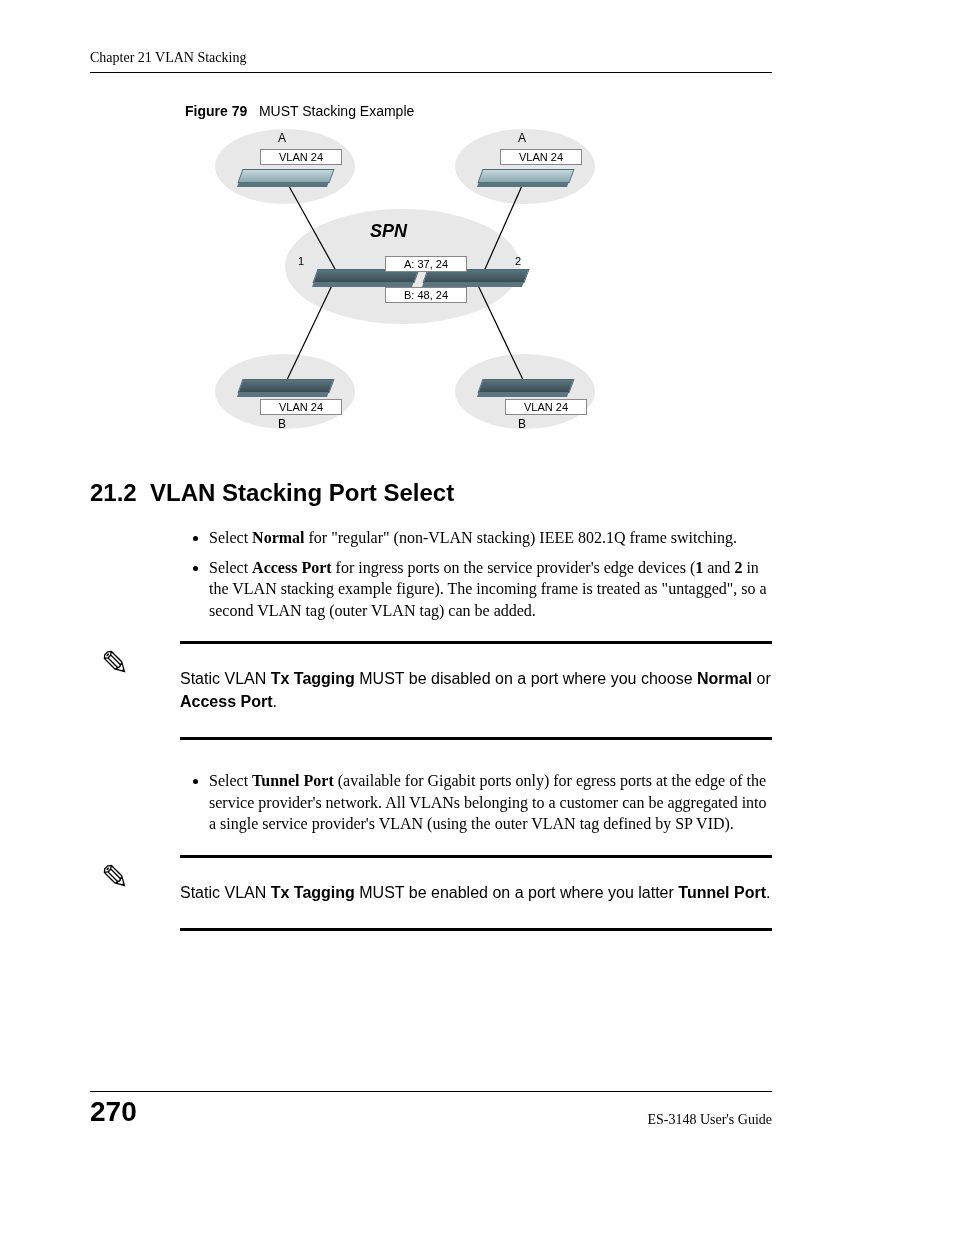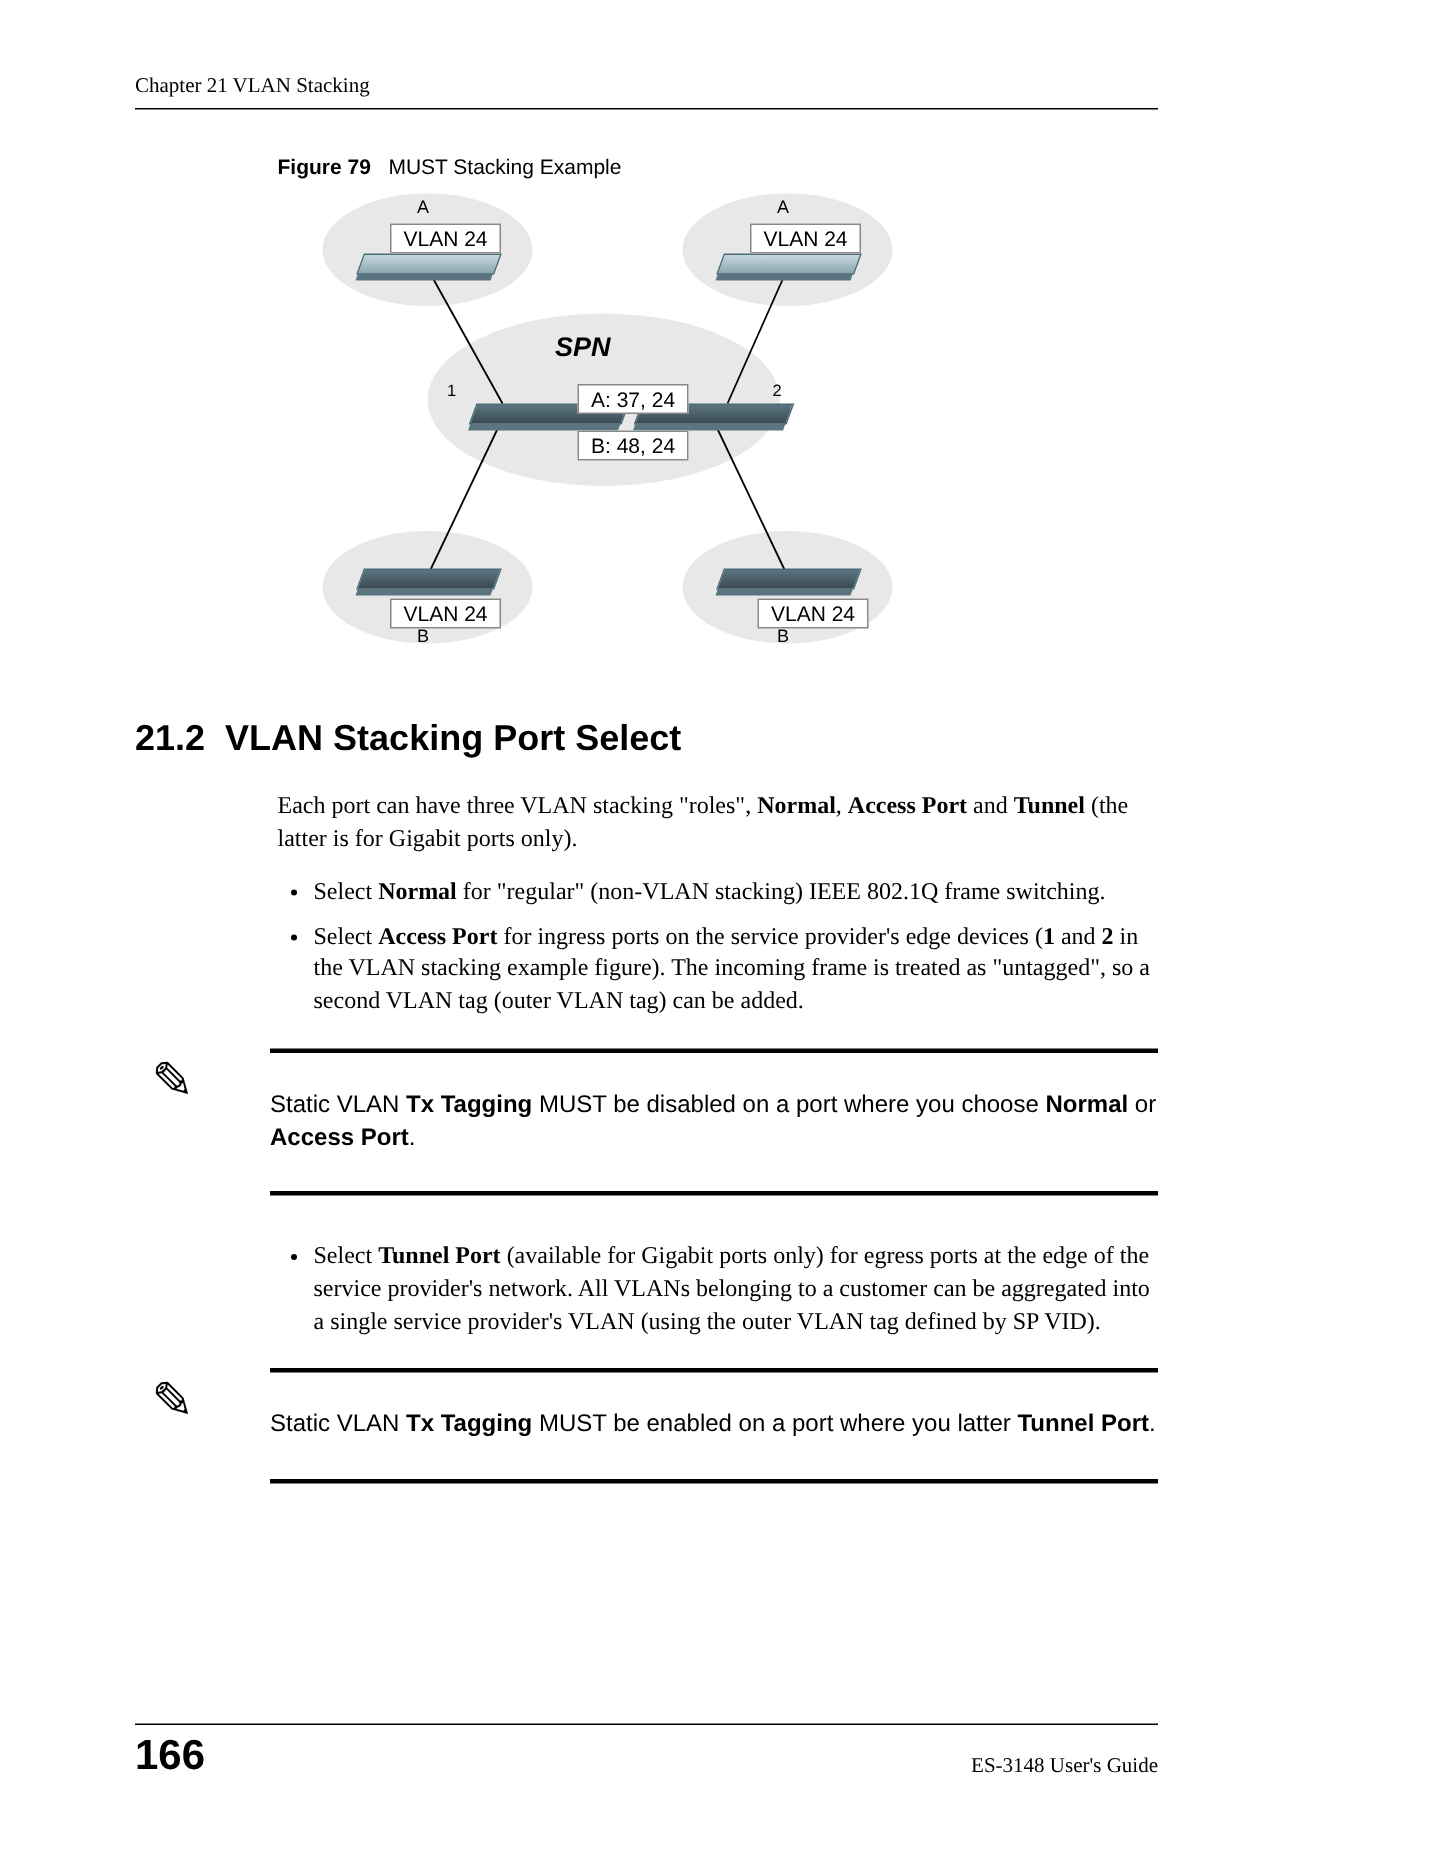--- a/index.html
+++ b/index.html
@@ -46,24 +46,24 @@
   }
   .device-label {
     position: absolute;
     font-family: Arial, sans-serif;
     font-size: 12px;
     text-align: center;
   }
   .vlan-box {
     position: absolute;
     font-family: Arial, sans-serif;
-    font-size: 14px;
+    font-size: 11px;
     background: #fff;
     border: 1px solid #888;
-    padding: 1px 8px;
+    padding: 1px 18px;
     white-space: nowrap;
   }
   .switch {
     position: absolute;
     width: 90px;
     height: 12px;
     background: linear-gradient(#c7d7de, #8aa7b0);
     border: 1px solid #4a6a78;
     transform: skewX(-20deg);
   }
@@ -213,23 +213,20 @@
 
       <div class="vlan-box" style="left:200px; top:127px;">A: 37, 24</div>
       <div class="vlan-box" style="left:200px; top:158px;">B: 48, 24</div>
     </div>
   </div>
 
   <h2 class="section-title">
     <span>21.2</span>&nbsp;&nbsp;<span>VLAN Stacking Port Select</span>
   </h2>
 
-  <p class="body-para">
-    <span>Each port can have three VLAN stacking "roles", </span><b>Normal</b><span>, </span><b>Access Port</b><span> and </span><b>Tunnel</b><span> (the latter is for Gigabit ports only).</span>
-  </p>
 
   <ul class="body-list">
     <li>
       <span>Select </span><b>Normal</b><span> for "regular" (non-VLAN stacking) IEEE 802.1Q frame switching.</span>
     </li>
     <li>
       <span>Select </span><b>Access Port</b><span> for ingress ports on the service provider's edge devices (</span><b>1</b><span> and </span><b>2</b><span> in the VLAN stacking example figure). The incoming frame is treated as "untagged", so a second VLAN tag (outer VLAN tag) can be added.</span>
     </li>
   </ul>
 
@@ -247,17 +244,17 @@
   </ul>
 
   <div class="note-block">
     <div class="note-icon">✎</div>
     <div class="note-body">
       <span>Static VLAN </span><b>Tx Tagging</b><span> MUST be enabled on a port where you latter </span><b>Tunnel Port</b><span>.</span>
     </div>
   </div>
 
   <div class="footer-row">
-    <div class="page-num">166</div>
+    <div class="page-num">270</div>
     <div class="guide-name">ES-3148 User's Guide</div>
   </div>
 
 </div>
 
 </body></html>

